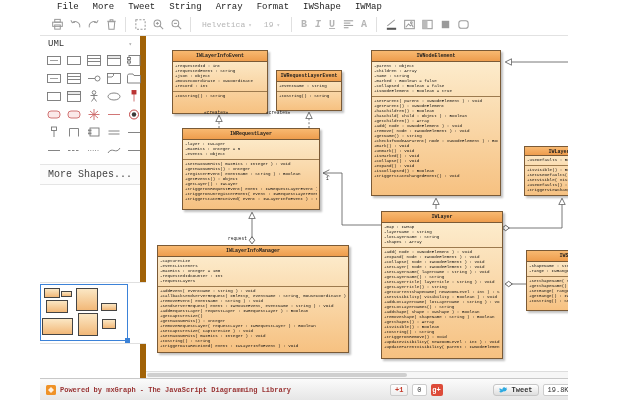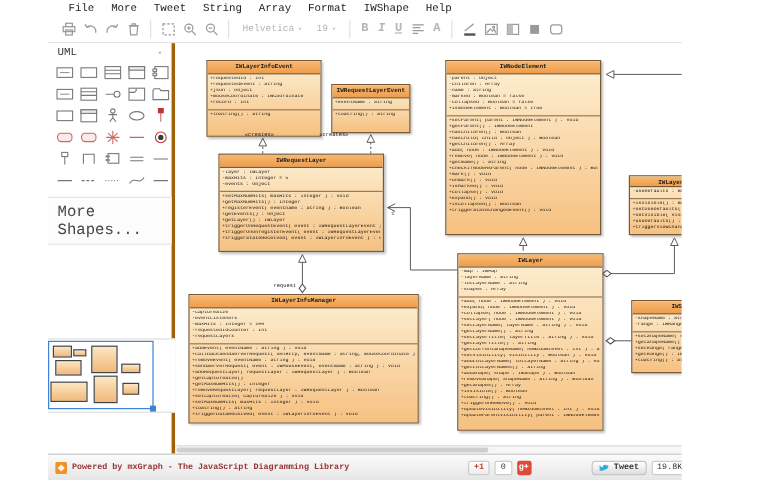--- a/index.html
+++ b/index.html
@@ -16,29 +16,29 @@
   .ticon{stroke:#9a9a9a;fill:none;stroke-width:1.1px;}
   .ttext{font-size:10px;color:#b5b5b5;font-weight:bold;width:14px;}
   .ttext.i{font-style:italic;}
   .ttext.u{text-decoration:underline;}
   .tsep{display:inline-block;width:1px;height:15px;background:#e0e0e0;margin:0 5px;}
   .tselect{display:inline-flex;align-items:center;height:16px;margin:0 3px;padding:0 3px;}
   .tsel-label{font-size:8px;color:#b5b5b5;}
   .tsel-arrow{font-size:6px;color:#c8c8c8;margin-left:3px;}
   
   .sidebar{position:absolute;left:0;top:36px;width:106px;height:342px;background:#fff;
-           border-right:3px solid #a16207;box-sizing:border-box;}
+           border-right:6px solid #a16207;box-sizing:border-box;}
   .uml-header{display:flex;align-items:center;justify-content:space-between;padding:3px 8px 1px 8px;
               font-size:9px;color:#333;}
   .chev{font-size:6px;color:#aaa;}
   .shape-grid{display:grid;grid-template-columns:repeat(5,19px);grid-auto-rows:17px;gap:1px;margin:2px 3px 0 4px;}
   .shape-cell{display:flex;align-items:center;justify-content:center;cursor:pointer;}
   .sicon{stroke:#777;fill:#fff;stroke-width:0.9px;}
   .more-shapes{margin-top:5px;border-top:1px solid #e5e5e5;border-bottom:1px solid #e5e5e5;
-               padding:4px 8px;font-size:13px;color:#444;background:#fcfcfc;cursor:pointer;}
+               padding:4px 8px;font-size:10px;color:#444;background:#fcfcfc;cursor:pointer;}
   
   .outline-pane{position:absolute;left:0;top:282px;width:106px;height:62px;background:#fff;
                 border-top:1px solid #e0e0e0;border-bottom:1px solid #e0e0e0;box-sizing:border-box;}
   #outline-mini{position:absolute;left:0;top:0;width:106px;height:62px;}
   .mini-box{position:absolute;border:1px solid #444;box-sizing:border-box;
             background:linear-gradient(#fbe7c4,#f2b878);}
   .outline-viewport{position:absolute;left:0;top:1px;width:88px;height:57px;
                     border:1px solid #3b82d8;box-sizing:border-box;}
   .outline-handle{position:absolute;right:-3px;bottom:-3px;width:5px;height:5px;background:#3b82d8;}
   
@@ -85,21 +85,21 @@
 <div class="app">
 
   <div class="menubar">
       <span class="menu-item">File</span>
       <span class="menu-item">More</span>
       <span class="menu-item">Tweet</span>
       <span class="menu-item">String</span>
       <span class="menu-item">Array</span>
       <span class="menu-item">Format</span>
       <span class="menu-item">IWShape</span>
-      <span class="menu-item">Help</span>
+      <span class="menu-item">IWMap</span>
     </div>
 
   <div class="toolbar">
       <span class="tbtn">
         <svg class="ticon" viewBox="0 0 14 14" width="13" height="13">
           <rect x="4" y="1.5" width="6" height="3"></rect>
           <rect x="1.8" y="4.5" width="10.4" height="4.5"></rect>
           <rect x="4" y="7.5" width="6" height="4.5"></rect>
         </svg>
       </span>

